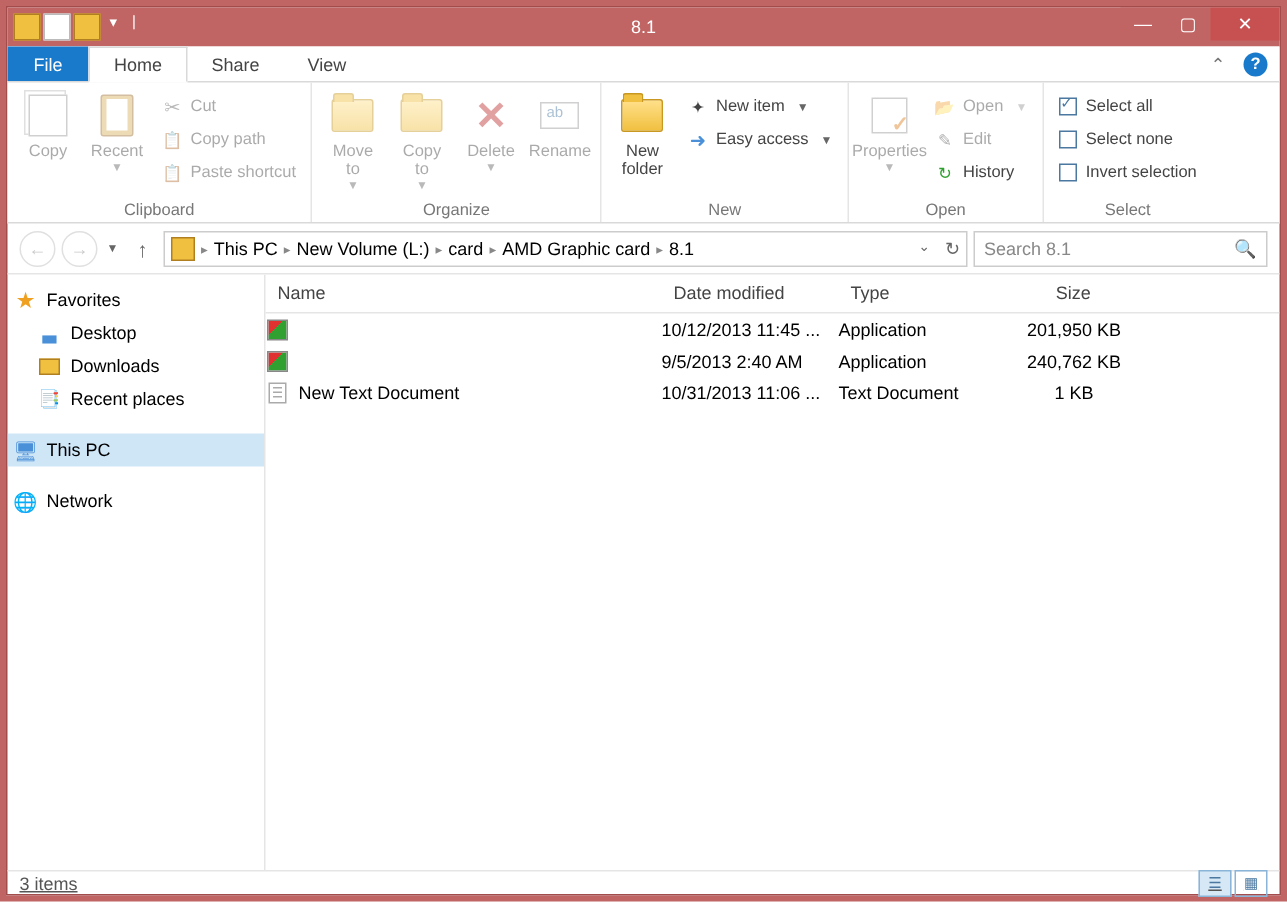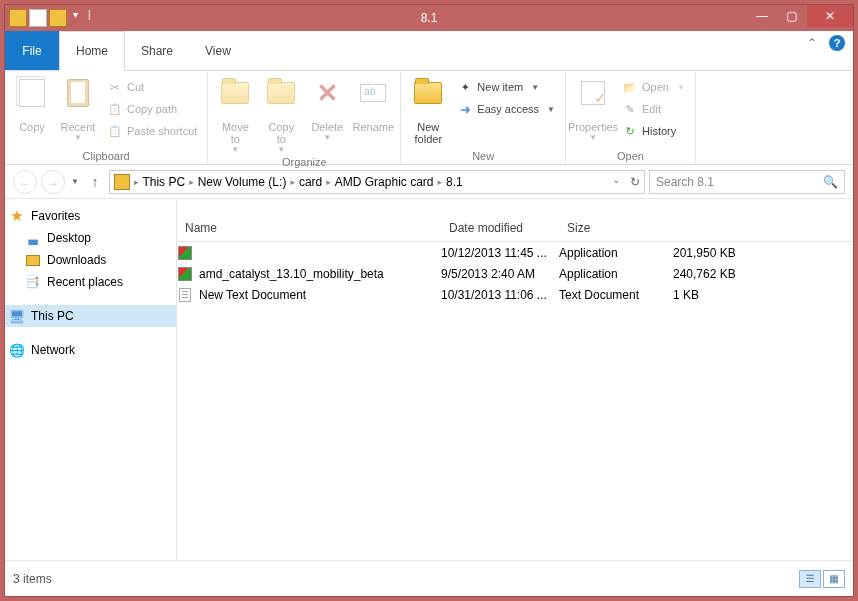--- a/index.html
+++ b/index.html
@@ -11,36 +11,36 @@
   .titlebar .qat { display: flex; gap: 2px; padding-left: 4px; }
   .titlebar .qat-icon { width: 18px; height: 18px; background: #f0c040; border: 1px solid #b08020; position: relative; }
   .titlebar .qat-icon.white { background: #fff; border-color: #bbb; }
   .titlebar .title { position: absolute; left: 50%; transform: translateX(-50%); color: #fff; font-size: 12px; }
   .titlebar .winbtns { position: absolute; right: 0; top: 0; display: flex; height: 22px; }
   .titlebar .winbtn { width: 30px; height: 22px; background: #c06464; color: #fff; display: flex; align-items: center; justify-content: center; font-size: 12px; cursor: default; }
   .titlebar .winbtn.close { background: #c75050; width: 46px; }
   .qat-drop { color: #fff; font-size: 10px; padding: 0 4px; }
 
   
-  .tabbar { height: 40px; background: #fff; border-bottom: 1px solid #d9d9d9; display: flex; align-items: stretch; position: relative; }
+  .tabbar { height: 24px; background: #fff; border-bottom: 1px solid #d9d9d9; display: flex; align-items: stretch; position: relative; }
   .tabbar .file { width: 54px; background: #1979ca; color: #fff; font-size: 12px; display: flex; align-items: center; justify-content: center; }
   .tabbar .tab { padding: 0 16px; font-size: 12px; display: flex; align-items: center; color: #444; cursor: default; }
   .tabbar .tab.active { border: 1px solid #d9d9d9; border-bottom: 1px solid #fff; background: #fff; margin-bottom: -1px; }
   .tabbar .help { position: absolute; right: 8px; top: 4px; font-size: 12px; color: #1979ca; display: flex; gap: 12px; align-items: center; }
   .help-chevron { color: #777; }
   .help-q { width: 16px; height: 16px; border-radius: 50%; background: #1979ca; color: #fff; display: flex; align-items: center; justify-content: center; font-size: 11px; font-weight: bold; }
 
   
   .ribbon { height: 94px; background: #fff; border-bottom: 1px solid #d9d9d9; display: flex; font-size: 11px; color: #444; }
   .rgroup { border-right: 1px solid #e5e5e5; padding: 4px 6px 2px 6px; display: flex; flex-direction: column; }
   .rgroup-body { flex: 1; display: flex; align-items: flex-start; gap: 4px; }
   .rgroup-label { text-align: center; color: #777; font-size: 11px; padding-top: 2px; }
   .bigbtn { display: flex; flex-direction: column; align-items: center; width: 42px; padding-top: 2px; cursor: default; }
   .bigbtn .ico { width: 32px; height: 32px; display: flex; align-items: center; justify-content: center; }
-  .bigbtn .lbl { text-align: center; line-height: 1.1; margin-top: 12px; }
+  .bigbtn .lbl { text-align: center; line-height: 1.1; margin-top: 2px; }
   .bigbtn .drop { font-size: 8px; color: #666; }
   .smallcol { display: flex; flex-direction: column; gap: 2px; padding-top: 2px; }
   .smallbtn { display: flex; align-items: center; gap: 4px; height: 20px; padding: 0 4px; cursor: default; }
   .smallbtn .mini-ico { width: 16px; height: 16px; display: flex; align-items: center; justify-content: center; }
   .disabled { opacity: 0.45; }
 
   
   .addrrow { height: 34px; border-bottom: 1px solid #e5e5e5; display: flex; align-items: center; padding: 0 8px; gap: 4px; }
   .navcircle { width: 24px; height: 24px; border: 1px solid #bbb; border-radius: 50%; display: flex; align-items: center; justify-content: center; color: #888; font-size: 12px; }
   .navdrop { font-size: 8px; color: #666; padding: 0 2px; }
@@ -59,36 +59,36 @@
   .nav-item { display: flex; align-items: center; gap: 6px; padding: 3px 8px 3px 20px; cursor: default; }
   .nav-item.head { padding-left: 4px; }
   .nav-item.selected { background: #cfe6f7; }
   .nav-ico { width: 16px; height: 16px; display: flex; align-items: center; justify-content: center; }
   .star { color: #f0a020; font-size: 15px; }
   .pc { color: #4a90d9; font-size: 13px; }
   .net { color: #4a90d9; font-size: 13px; }
   .folder-i { width: 14px; height: 11px; background: #f0c040; border: 1px solid #b08020; }
 
   .content { flex: 1; display: flex; flex-direction: column; }
-  .cols { display: flex; height: 26px; border-bottom: 1px solid #e5e5e5; font-size: 12px; color: #444; margin-top: 17px; }
+  .cols { display: flex; height: 26px; border-bottom: 1px solid #e5e5e5; font-size: 12px; color: #444; }
   .col { padding: 5px 8px; border-right: 1px solid transparent; cursor: default; }
   .c-name { width: 264px; }
   .c-date { width: 118px; }
   .c-type { width: 114px; }
-  .c-size { width: 86px; text-align: left; }
+  .c-size { width: 86px; text-align: center; }
   .rows { font-size: 12px; }
   .row { display: flex; align-items: center; height: 21px; }
   .row .c-name { display: flex; align-items: center; gap: 6px; }
   .file-ico { width: 16px; height: 16px; display: flex; align-items: center; justify-content: center; }
   .exe-ico { width: 14px; height: 14px; background: linear-gradient(135deg,#e03030 40%,#30a030 40%); border: 1px solid #888; }
   .txt-ico { width: 12px; height: 14px; background: #fff; border: 1px solid #aaa; position: relative; }
   .txt-ico::before { content: ""; position: absolute; top: 2px; left: 2px; right: 2px; height: 1px; background: #aaa; box-shadow: 0 3px 0 #aaa, 0 6px 0 #aaa; }
 
   
-  .status { height: 36px; border-top: 1px solid #e5e5e5; display: flex; align-items: center; justify-content: space-between; padding: 0 8px; font-size: 12px; color: #555; }
+  .status { height: 16px; border-top: 1px solid #e5e5e5; display: flex; align-items: center; justify-content: space-between; padding: 0 8px; font-size: 12px; color: #555; text-decoration: underline; }
   .viewbtns { display: flex; gap: 2px; }
   .viewbtn { width: 22px; height: 18px; border: 1px solid #8ab4d8; display: flex; align-items: center; justify-content: center; font-size: 10px; color: #4a78a0; cursor: default; }
   .viewbtn.active { background: #d6e8f5; }
 
   
   .svg-folder { width: 28px; height: 22px; background: linear-gradient(#ffe08a,#f0c040); border: 1px solid #c89820; border-radius: 2px; position: relative; }
   .svg-folder::before { content: ""; position: absolute; top: -5px; left: 0; width: 12px; height: 5px; background: #f0c040; border: 1px solid #c89820; border-bottom: none; border-radius: 2px 2px 0 0; }
   .svg-copy { width: 26px; height: 28px; border: 1px solid #999; background: #fff; position: relative; }
   .svg-copy::after { content:""; position:absolute; top:-4px; left:-4px; width:26px; height:28px; border:1px solid #bbb; background:#fff; z-index:-1; }
   .svg-paste { width: 22px; height: 28px; background: #d8b060; border: 1px solid #a07030; border-radius: 2px; position: relative; }
@@ -249,20 +249,39 @@
             </div>
           <div class="smallbtn">
               <span class="mini-ico" style="color:#30a030">↻</span>
               <span>History</span>
             </div>
         </div>
       </div>
       <div class="rgroup-label">Open</div>
     </div>
 
+    <div class="rgroup" style="border-right:none">
+      <div class="rgroup-body">
+        <div class="smallcol">
+          <div class="smallbtn">
+              <span class="chk fill"></span>
+              <span>Select all</span>
+            </div>
+          <div class="smallbtn">
+              <span class="chk"></span>
+              <span>Select none</span>
+            </div>
+          <div class="smallbtn">
+              <span class="chk"></span>
+              <span>Invert selection</span>
+            </div>
+        </div>
+      </div>
+      <div class="rgroup-label">Select</div>
+    </div>
 
   </div>
 
   <div class="addrrow">
     <div class="navcircle disabled">←</div>
     <div class="navcircle disabled">→</div>
     <span class="navdrop">▼</span>
     <div class="uparrow">↑</div>
     <div class="breadcrumb">
       <div class="fico"></div>
@@ -320,39 +339,39 @@
             <span class="nav-ico net">🌐</span>
             <span>Network</span>
           </div>
       </div>
     </div>
 
     <div class="content">
       <div class="cols">
         <div class="col c-name">Name</div>
         <div class="col c-date">Date modified</div>
+        <div class="col c-type">Type</div>
         <div class="col c-size">Size</div>
       </div>
       <div class="rows" id="file-rows">
           <div class="row">
             <div class="c-name">
               <span class="file-ico">
                 <div class="exe-ico"></div>
               </span>
             </div>
             <div class="c-date">10/12/2013 11:45 ...</div>
             <div class="c-type">Application</div>
             <div class="c-size">201,950 KB</div>
           </div>
           <div class="row">
             <div class="c-name">
               <span class="file-ico">
                 <div class="exe-ico"></div>
               </span>
-              <span>amd_catalyst_13.10_mobility_beta</span>
             </div>
             <div class="c-date">9/5/2013 2:40 AM</div>
             <div class="c-type">Application</div>
             <div class="c-size">240,762 KB</div>
           </div>
           <div class="row">
             <div class="c-name">
               <span class="file-ico">
                 <div class="txt-ico"></div>
               </span>

